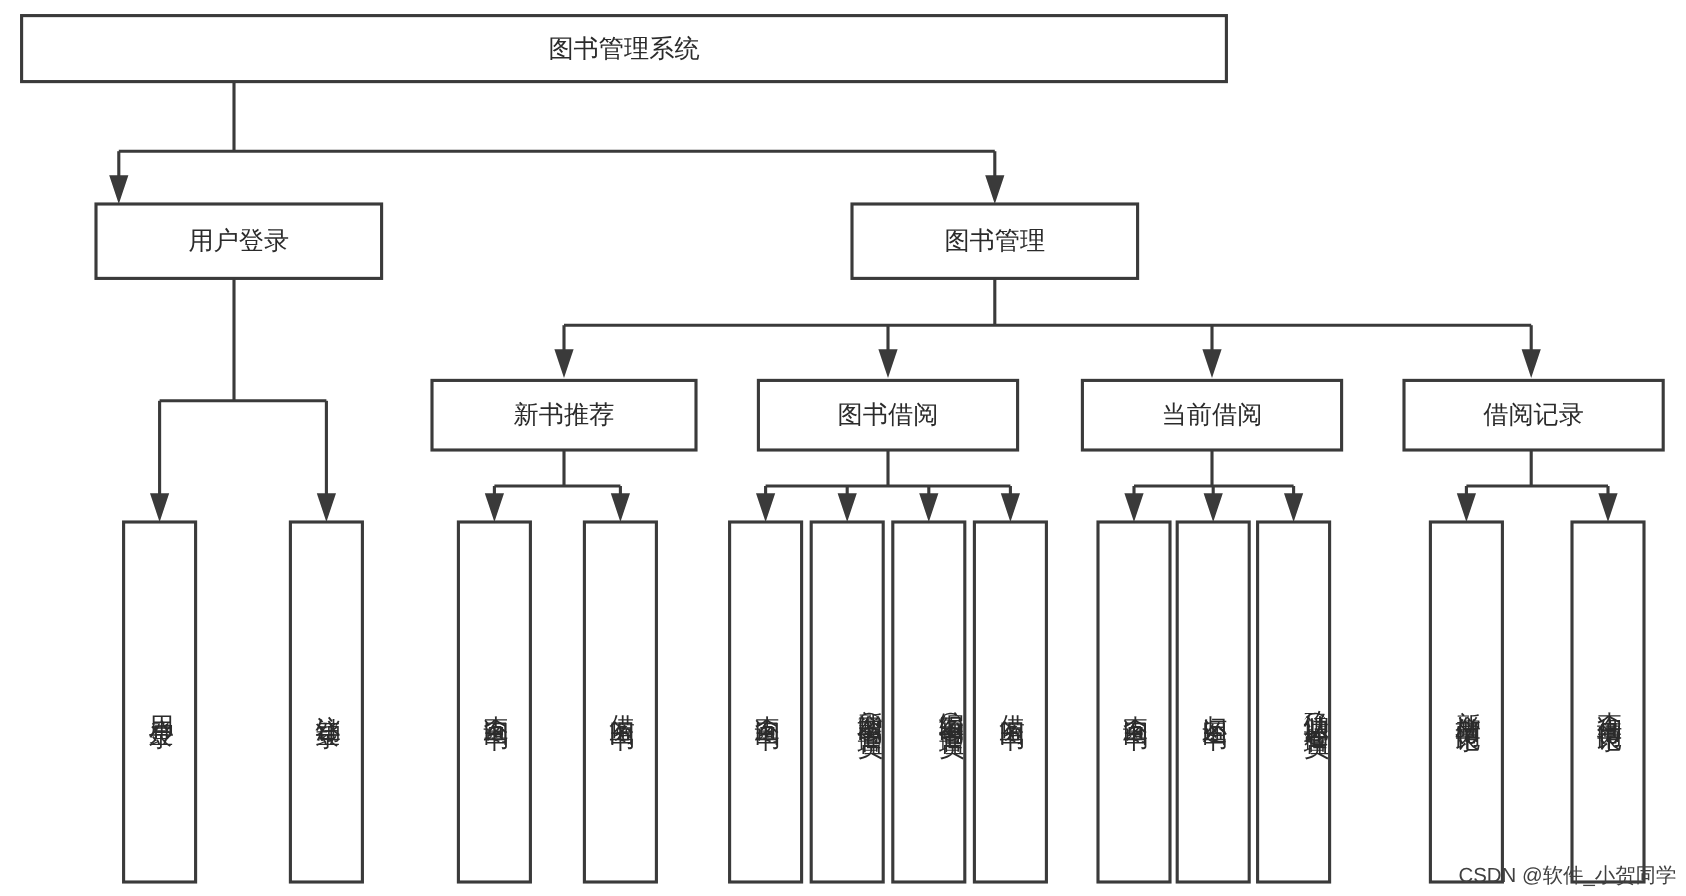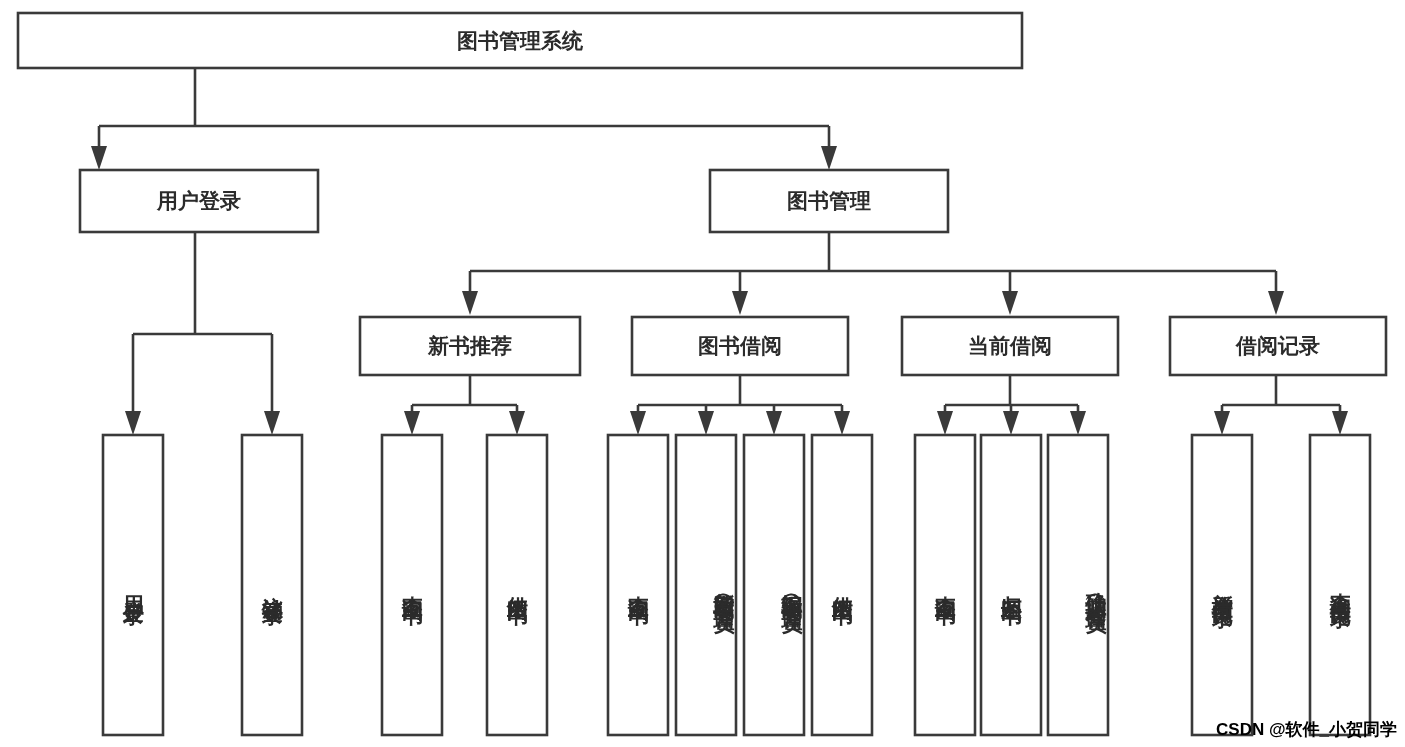--- a/index.html
+++ b/index.html
@@ -11,21 +11,20 @@
     width: 1405px;
     height: 747px;
     font-family: "Liberation Sans", "DejaVu Sans", sans-serif;
     overflow: hidden;
     position: relative;
   }
   #diagram-root {
     position: relative;
     width: 1405px;
     height: 747px;
-    font-weight: bold;
   }
   svg#flowchart {
     position: absolute;
     top: 0;
     left: 0;
     width: 1405px;
     height: 747px;
   }
   .node-box {
     fill: #ffffff;
@@ -73,21 +72,21 @@
     display: flex;
     align-items: flex-start;
     justify-content: center;
   }
   #watermark {
     position: absolute;
     right: 8px;
     bottom: 6px;
     font-family: "Liberation Sans", "DejaVu Sans", sans-serif;
     font-size: 17px;
-    color: #000000;
+    color: #404040;
     white-space: nowrap;
     pointer-events: none;
   }
 </style>
 </head>
 <body>
 
 <div id="diagram-root">
 
   <svg id="flowchart" viewBox="0 0 1405 747">

